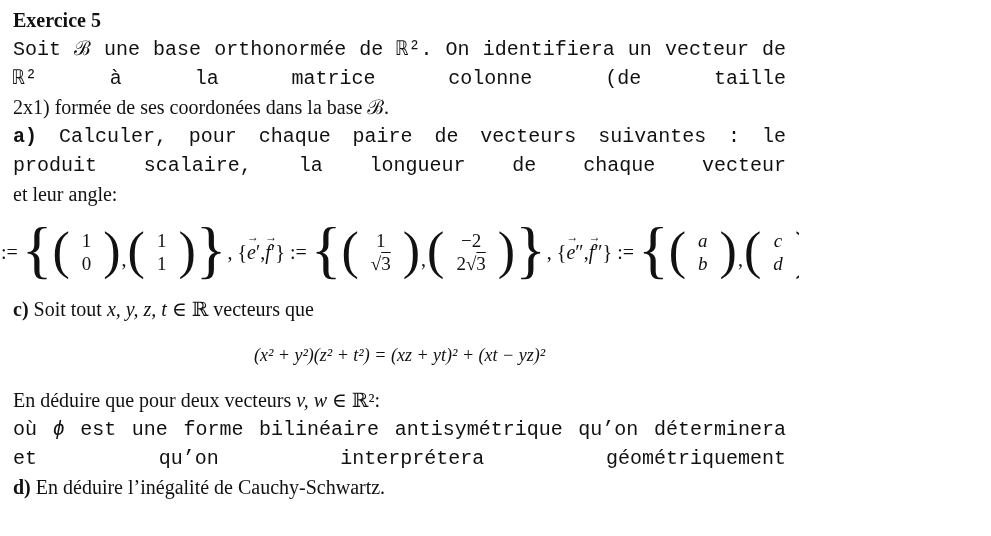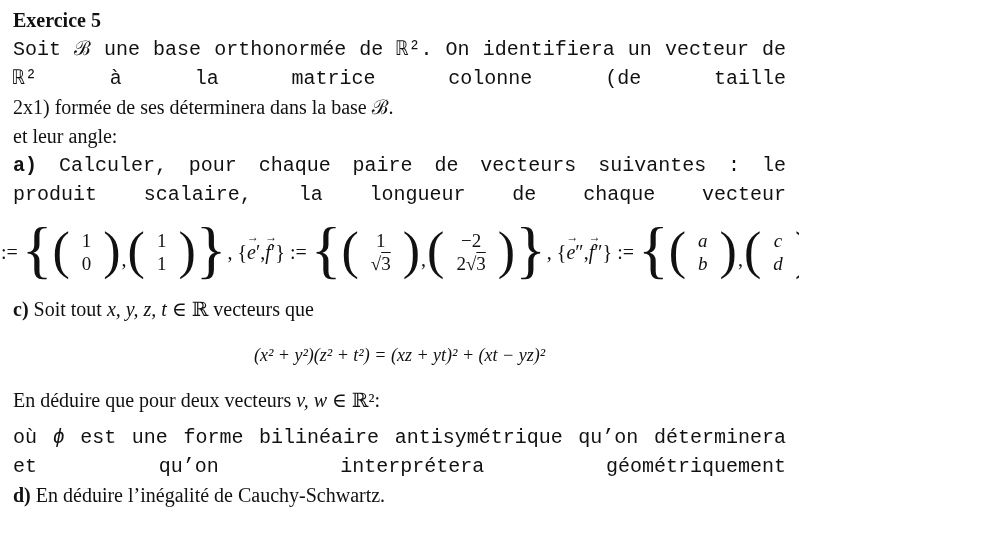--- a/index.html
+++ b/index.html
@@ -53,36 +53,36 @@
 
   
   .disp {
     text-align:center;
     font-style:italic;
     font-size:18px;
     line-height:34px;
   }
   .disp-b { margin:14px 0; }
   .disp-c { margin:26px 0 14px 0; }
-  .phi-line { margin-top:8px; }
+  .phi-line { }
 </style>
 </head>
 <body>
 
 <div class="page">
 
   <div class="line bold">Exercice 5</div>
 
   <div class="line just">Soit ℬ une base orthonormée de ℝ². On identifiera un vecteur de ℝ² à la matrice colonne (de taille</div>
-  <div class="line">2x1) formée de ses déterminera dans la base ℬ.</div>
+  <div class="line">2x1) formée de ses coordonées dans la base ℬ.</div>
 
-  <div class="line">et leur angle:</div>
   <div class="line just">
     <b>a)</b><span> Calculer, pour chaque paire de vecteurs suivantes : le produit scalaire, la longueur de chaque vecteur</span>
   </div>
+  <div class="line">et leur angle:</div>
 
   <div class="fa">
 
     <span class="grp">
       <span class="lbl"><span>{</span><span class="avec"><span class="arr">→</span><i>e</i></span><span>,</span><span class="avec"><span class="arr">→</span><i>f</i></span><span>} :=</span></span>
       <span class="big">{</span>
       <span class="par">(</span>
       <span class="vec">
           <span>1</span>
           <span>0</span>

